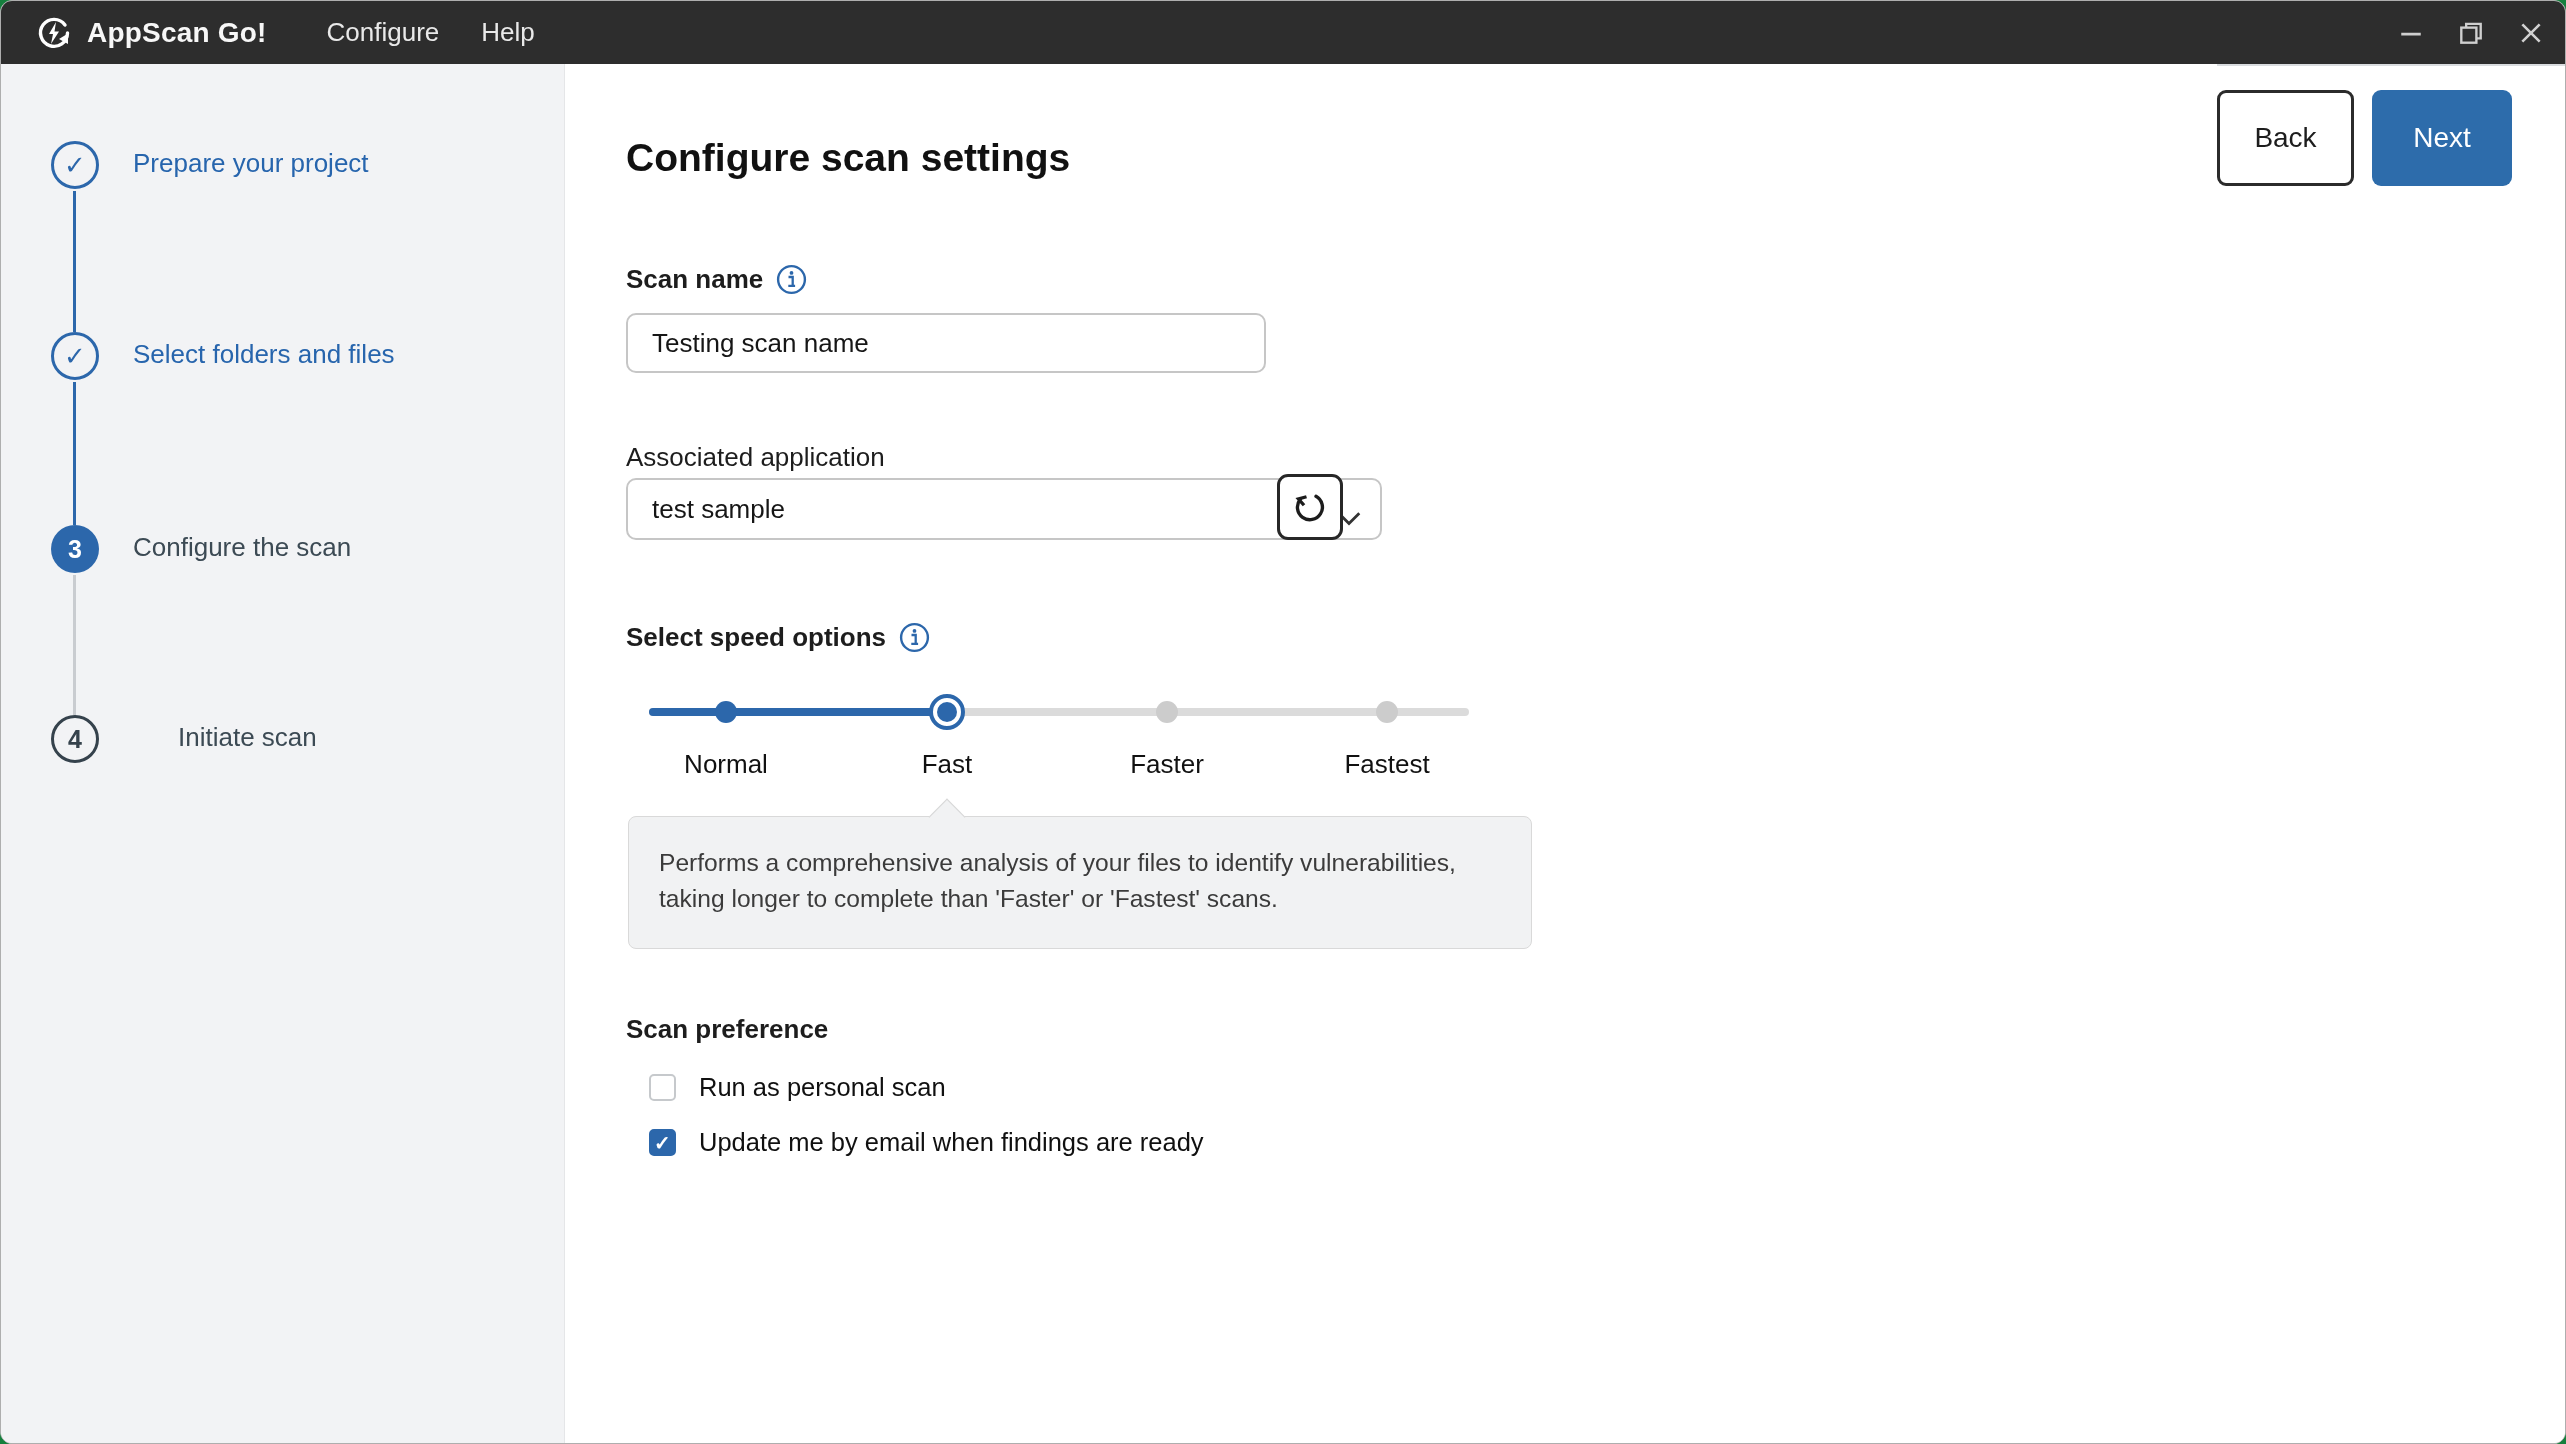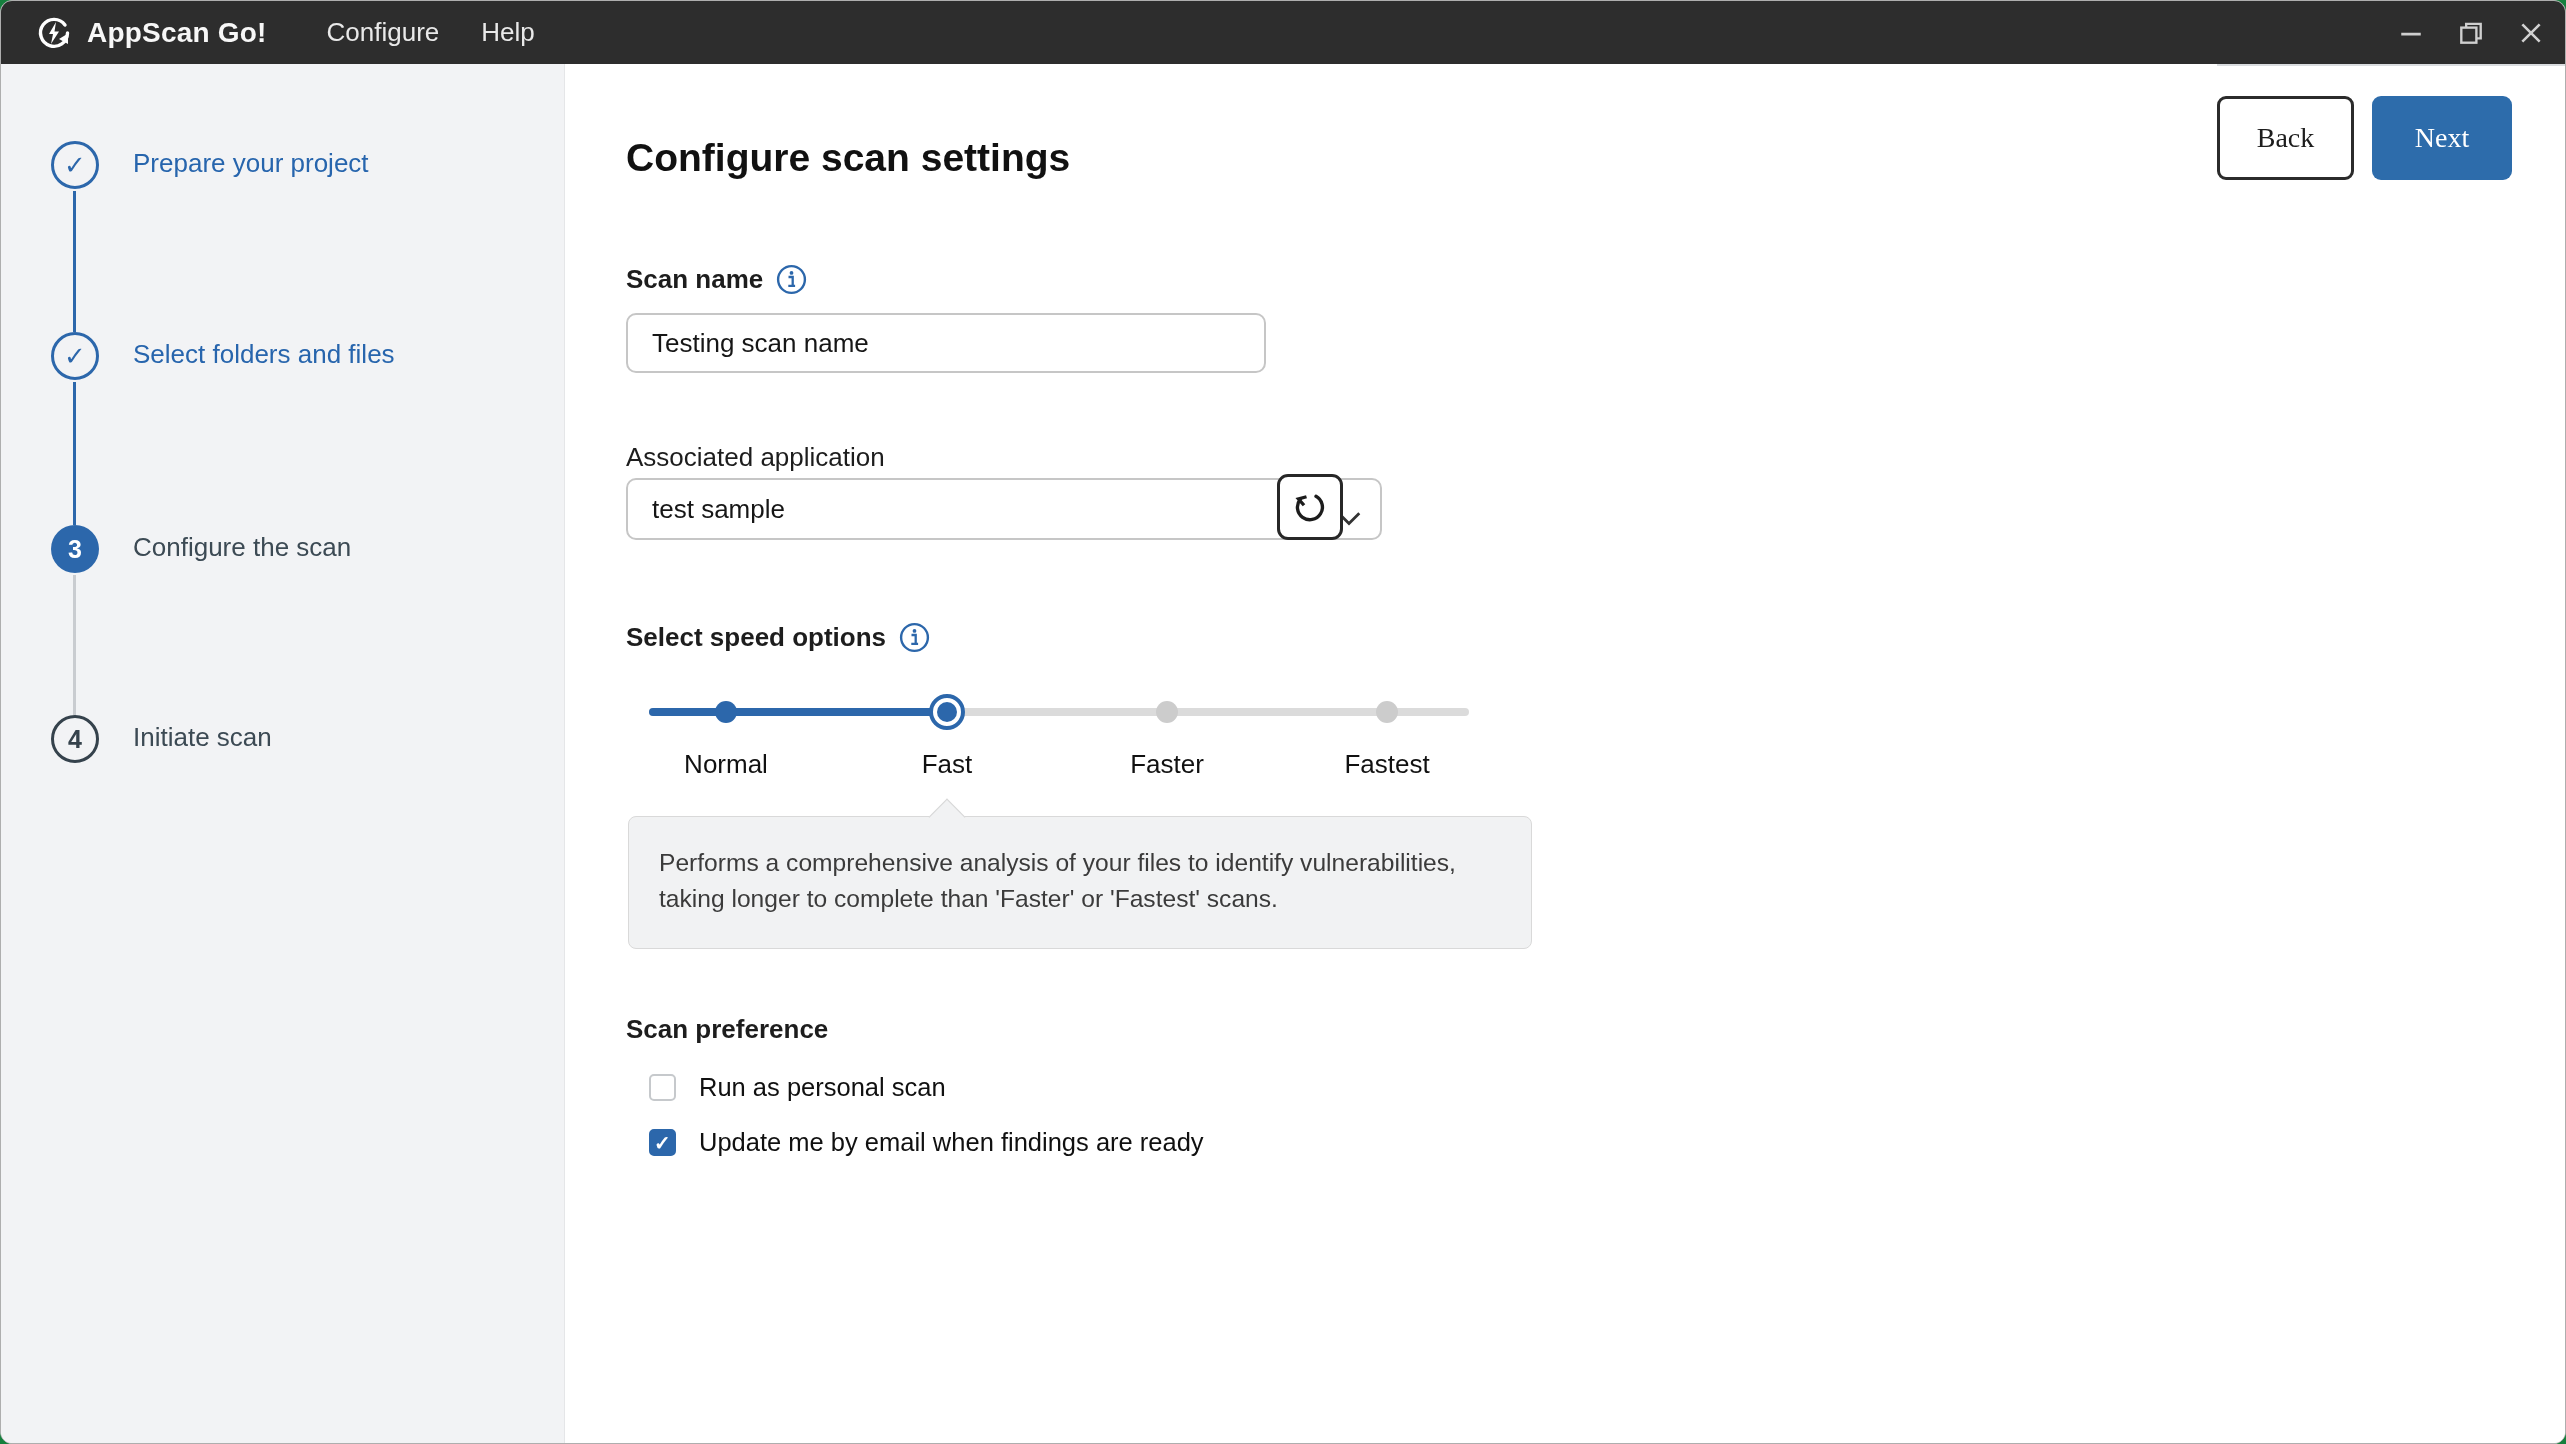--- a/index.html
+++ b/index.html
@@ -67,21 +67,21 @@
 
   
   .cb-row { position:absolute; display:flex; align-items:center; gap:23px; }
   .checkbox { width:27px; height:27px; border-radius:5px; border:2px solid #c6c9cc; background:#ffffff; display:flex; align-items:center; justify-content:center; cursor:pointer; flex:none; }
   .checkbox.checked { background:#2c67ab; border-color:#2c67ab; }
   .checkbox .check { display:none; color:#ffffff; font-size:20px; font-weight:700; line-height:1; }
   .checkbox.checked .check { display:block; }
   .cb-label { font-size:25.5px; color:#101010; cursor:pointer; }
 
   
-  .btn { height:84px; border-radius:9px; font-family:Liberation Serif, serif; font-size:28px; display:flex; align-items:center; justify-content:center; cursor:pointer; }
+  .btn { height:96px; border-radius:9px; font-family:Liberation Sans, sans-serif; font-size:28px; display:flex; align-items:center; justify-content:center; cursor:pointer; }
   .btn-back { width:137px; background:#ffffff; border:3px solid #2b2b2b; color:#1d1d1d; }
   .btn-next { width:140px; background:#2d6cab; border:none; color:#ffffff; }
 </style>
 </head>
 <body>
 
 <div class="stage">
   <div class="window">
 
     <div class="titlebar">
@@ -144,21 +144,21 @@
             <span class="num">3</span>
           </span>
           <span class="step-label" style="top:468px;">Configure the scan</span>
         </div>
 
         <div class="step upcoming">
           <span class="step-circle" style="top:651px;">
 
             <span class="num">4</span>
           </span>
-          <span class="step-label" style="top:658px;">Initiate scan</span>
+          <span class="step-label" style="top:658px;margin-left:45px;">Initiate scan</span>
         </div>
       </aside>
 
       <div class="main">
         <div class="content">
 
           <div class="h1">Configure scan settings</div>
 
           <div class="field-label-row" style="left:61px; top:200px;">
             <span class="flabel bold">Scan name</span>

